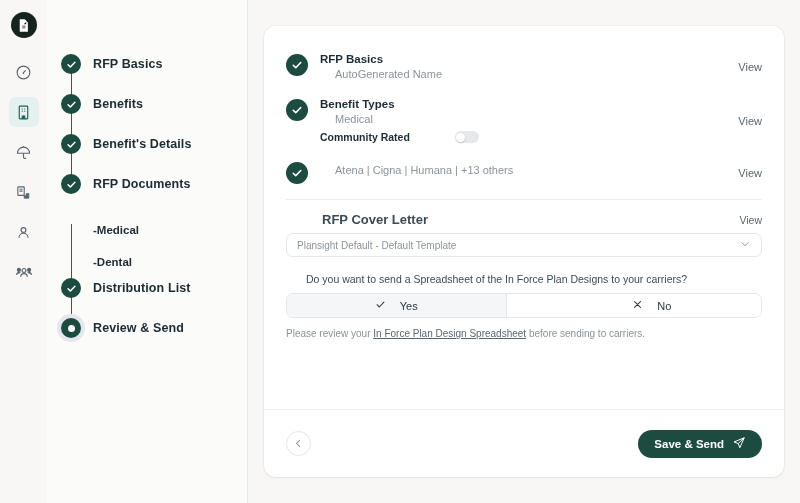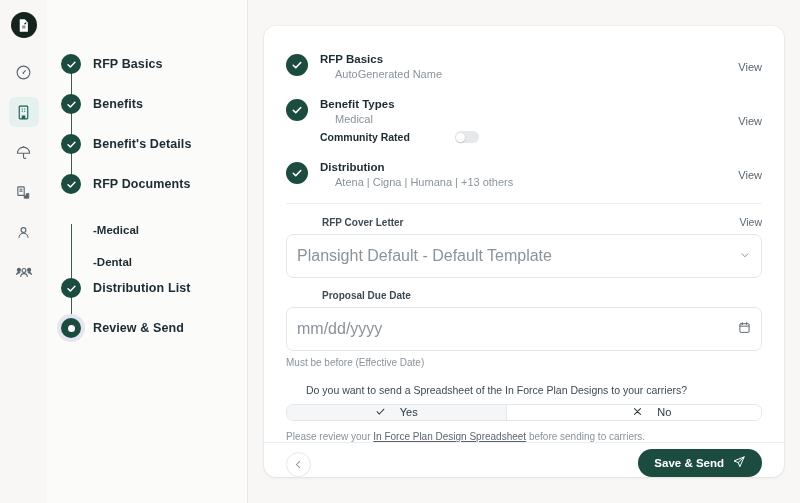--- a/index.html
+++ b/index.html
@@ -97,26 +97,26 @@
   .toggle .knob {
     position: absolute; top: 1.5px; left: 1.5px;
     width: 9px; height: 9px; border-radius: 50%; background: #ffffff;
     box-shadow: 0 1px 2px rgba(0,0,0,.18);
   }
 
   .divider { height: 1px; background: #eceef0; margin: 6px 0 0 0; }
 
   .field { margin-top: 12px; }
   .field-head { display: flex; align-items: baseline; justify-content: space-between; }
-  .field-label { font-size: 10px; font-weight: bold; color: #3d4a54; padding-left: 36px; }
+  .field-label { font-size: 13px; font-weight: bold; color: #3d4a54; padding-left: 36px; }
   .field-view { font-size: 10.5px; color: #5b6670; cursor: pointer; }
   .input-box {
-    margin-top: 6px; height: 44px; border: 1px solid #e4e7ea; border-radius: 7px;
+    margin-top: 6px; height: 24px; border: 1px solid #e4e7ea; border-radius: 7px;
     display: flex; align-items: center; padding: 0 10px;
-    font-size: 16px; color: #8a939b; background: #fff;
+    font-size: 10px; color: #8a939b; background: #fff;
   }
   .input-box .val { flex: 1; }
   .helper { font-size: 10px; color: #8a939b; margin-top: 6px; }
 
   .question { font-size: 10.5px; color: #3d4a54; margin-top: 16px; padding-left: 20px; }
   .segmented {
     margin-top: 8px; display: flex; height: 25px;
     border: 1px solid #e4e7ea; border-radius: 7px; overflow: hidden;
   }
   .seg {
@@ -124,21 +124,21 @@
     font-size: 11px; color: #2b3840; cursor: pointer; background: #ffffff; gap: 14px;
   }
   .seg.selected { background: #f4f6f8; }
   .seg + .seg { border-left: 1px solid #e4e7ea; padding-left: 36px; }
 
   .note { font-size: 10px; color: #8a939b; margin-top: 10px; }
   .note a { color: #5b6670; text-decoration: underline; text-align: right; }
 
   .footer {
     margin-top: auto; border-top: 1px solid #eceef0;
-    height: 52px; display: flex; align-items: flex-end; justify-content: space-between;
+    height: 68px; display: flex; align-items: center; justify-content: space-between;
     margin-left: -22px; margin-right: -22px; padding: 0 22px;
   }
   .back-btn {
     width: 25px; height: 25px; border-radius: 50%; border: 1px solid #e4e7ea;
     display: flex; align-items: center; justify-content: center;
     color: #8a939b; cursor: pointer; background: #fff;
   }
   .save-btn {
     background: #1c4b40; color: #ffffff; border: none; border-radius: 999px;
     height: 28px; padding: 0 16px; font-size: 11.5px; font-weight: bold;
@@ -326,21 +326,20 @@
         <div class="sum-view">View</div>
       </div>
 
       <div class="summary-row">
         <div class="sum-dot">
           <svg width="12" height="12" viewBox="0 0 24 24" fill="none" stroke="#ffffff" stroke-width="3.2" stroke-linecap="round" stroke-linejoin="round">
               <path d="M4.5 12.5l5 5 10-10.5"></path>
             </svg>
         </div>
         <div class="sum-body">
-          <div class="sum-title">Distribution</div>
           <div class="sum-sub">Atena | Cigna | Humana | +13 others</div>
         </div>
         <div class="sum-view">View</div>
       </div>
 
       <div class="divider"></div>
 
       <div class="field">
         <div class="field-head">
           <div class="field-label">RFP Cover Letter</div>
@@ -349,33 +348,20 @@
         <div class="input-box">
           <span class="val">Plansight Default - Default Template</span>
           <span>
             <svg width="12" height="12" viewBox="0 0 24 24" fill="none" stroke="#8a939b" stroke-width="2" stroke-linecap="round" stroke-linejoin="round">
                 <path d="M6 9.5l6 6 6-6"></path>
               </svg>
           </span>
         </div>
       </div>
 
-      <div class="field">
-        <div class="field-label">Proposal Due Date</div>
-        <div class="input-box">
-          <span class="val">mm/dd/yyyy</span>
-          <span>
-            <svg width="13" height="13" viewBox="0 0 24 24" fill="none" stroke="#5b6670" stroke-width="1.8" stroke-linecap="round">
-                <rect x="3.5" y="5" width="17" height="16" rx="2"></rect>
-                <path d="M3.5 9.5h17M8 3v3.4M16 3v3.4"></path>
-              </svg>
-          </span>
-        </div>
-        <div class="helper">Must be before (Effective Date)</div>
-      </div>
 
       <div class="question">Do you want to send a Spreadsheet of the In Force Plan Designs to your carriers?</div>
       <div class="segmented">
         <div class="seg selected">
           <span>
             <svg width="11" height="11" viewBox="0 0 24 24" fill="none" stroke="#2b3840" stroke-width="2.2" stroke-linecap="round" stroke-linejoin="round">
                 <path d="M4.5 12.5l5 5 10-10.5"></path>
               </svg>
           </span>
           <span>Yes</span>

